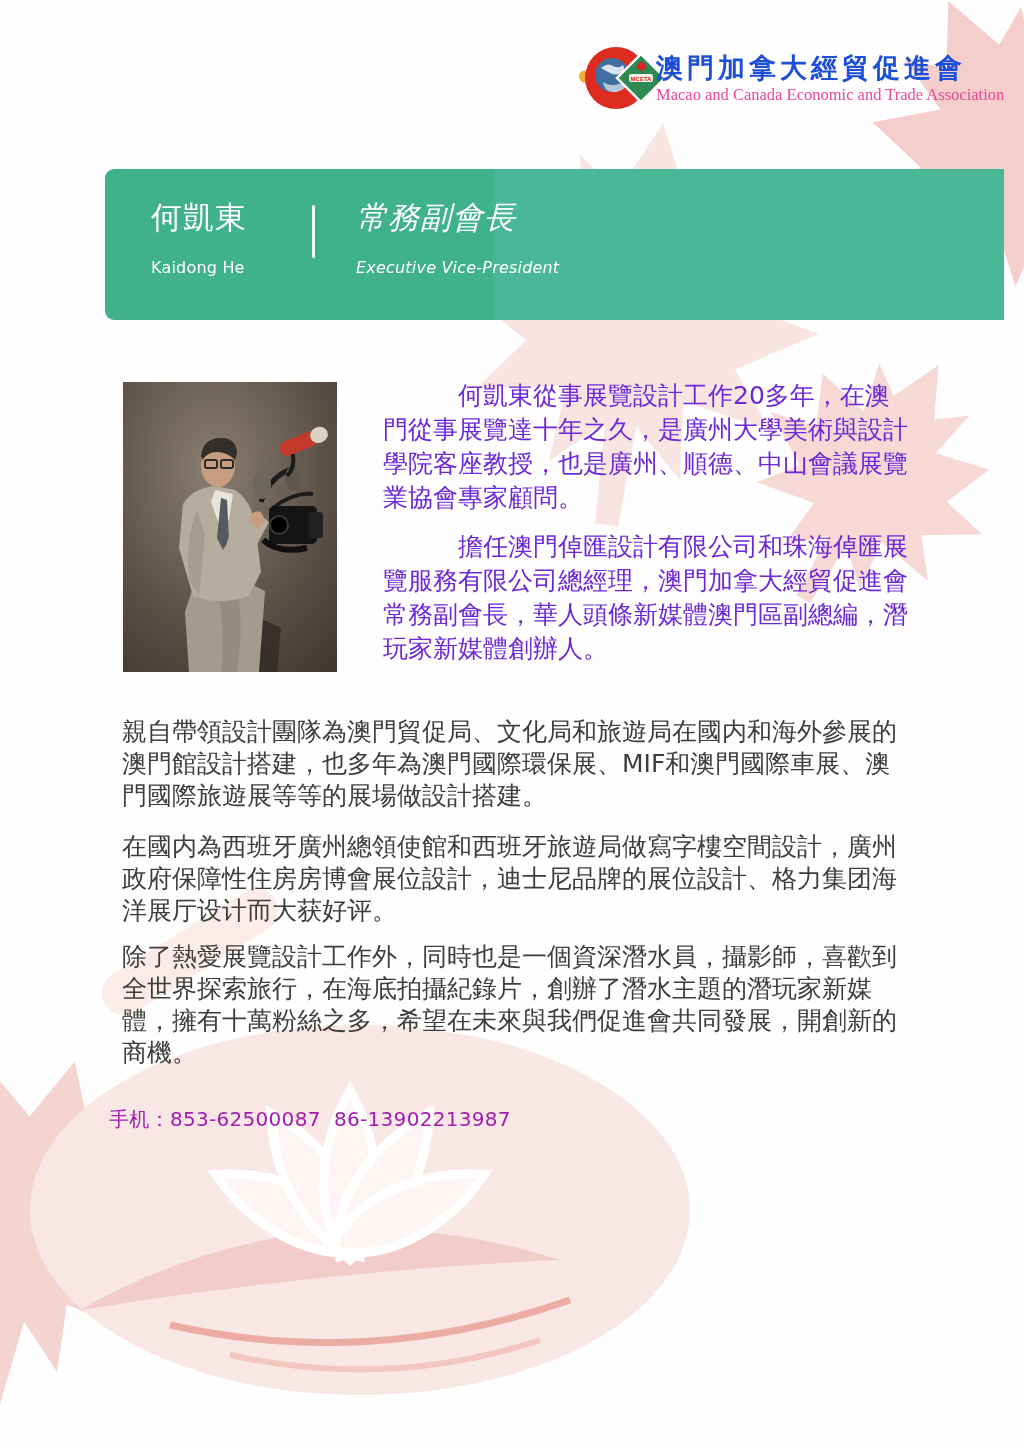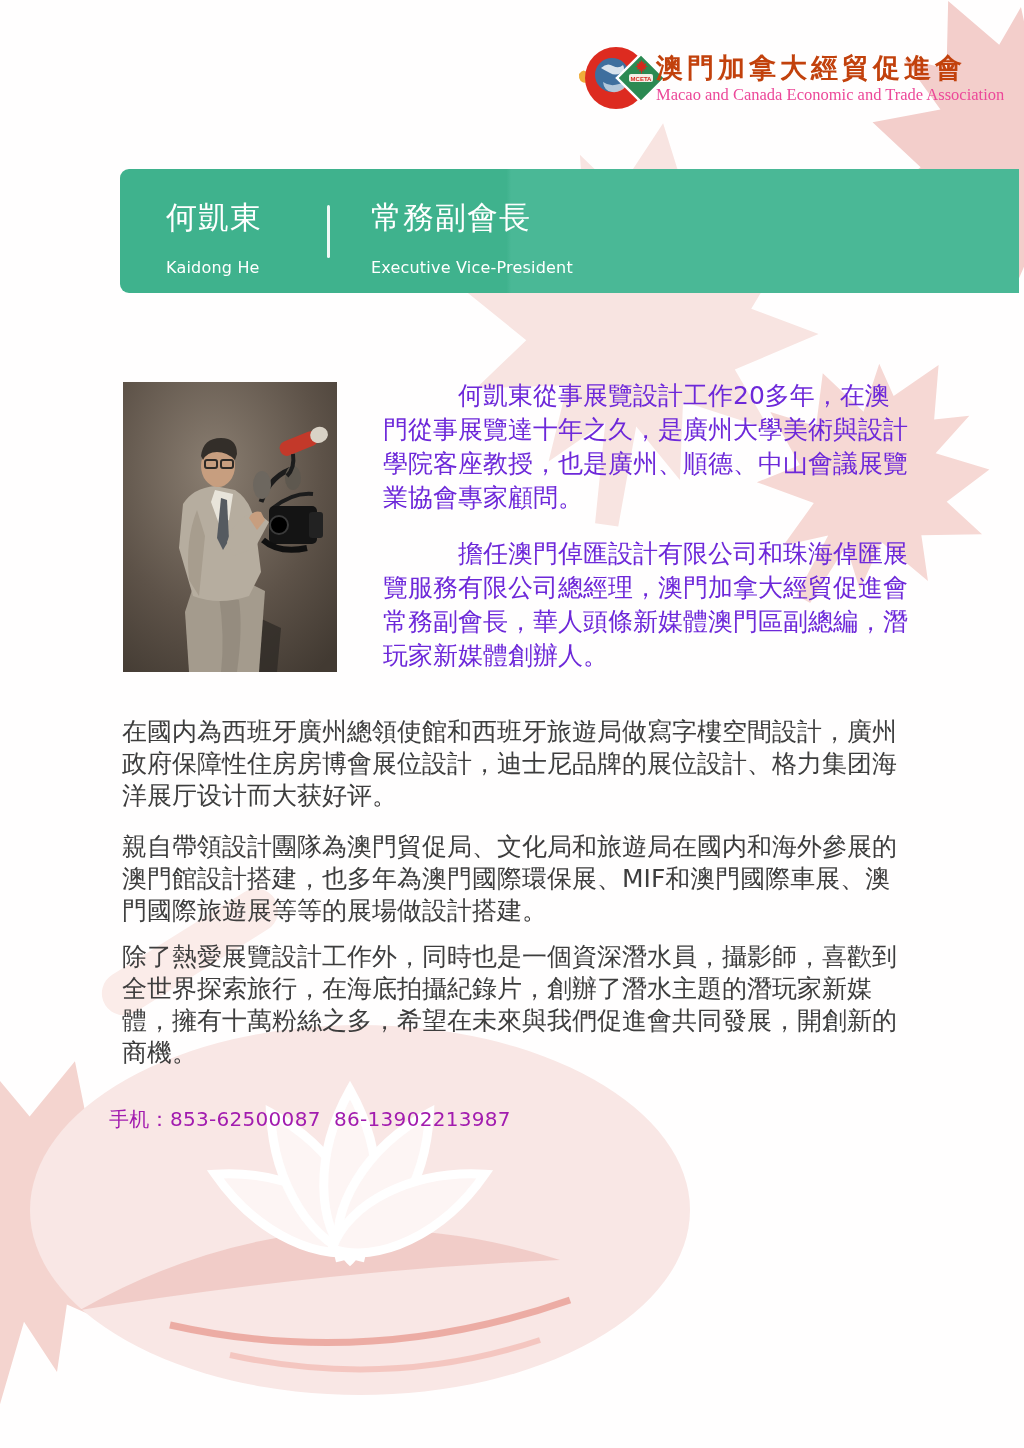--- a/index.html
+++ b/index.html
@@ -9,51 +9,51 @@
     font-family:"DejaVu Sans","Liberation Sans",sans-serif;
   }
   
   .decor{position:absolute;left:0;top:0;width:1024px;height:1448px;z-index:0;}
   
   .header{position:absolute;left:0;top:0;width:1024px;height:130px;z-index:2;}
   .logo{position:absolute;left:575px;top:44px;width:100px;height:70px;}
   .org-zh{
     position:absolute;left:656px;top:50px;width:330px;
     font-family:"DejaVu Serif","Liberation Serif",serif;
-    font-size:27px;font-weight:700;letter-spacing:4px;color:#c2410c;white-space:nowrap;
+    font-size:27px;font-weight:700;letter-spacing:4px;color:#1d4ed8;white-space:nowrap;
   }
   .org-en{
     position:absolute;left:656px;top:85px;width:330px;
     font-family:"Liberation Serif",serif;
     font-size:16.5px;color:#ec4899;white-space:nowrap;
   }
   
   .banner{
-    position:absolute;left:120px;top:169px;width:899px;height:124px;z-index:3;
+    position:absolute;left:105px;top:169px;width:899px;height:151px;z-index:3;
     background:linear-gradient(90deg,#3fb28d 0%,#3fb28d 43%,#4ab896 43.5%,#4ab896 100%);
     border-radius:9px 0 0 9px;color:#ffffff;
   }
   .banner .name-block{position:absolute;left:46px;top:31px;}
-  .banner .title-block{position:absolute;left:251px;top:31px;}
+  .banner .title-block{position:absolute;left:251px;top:31px;font-style:italic;}
   .banner .zh{font-size:31px;line-height:34px;letter-spacing:1px;}
   .banner .en{font-size:16px;line-height:28px;margin-top:20px;letter-spacing:0.2px;}
   .banner .divider{
     position:absolute;left:207px;top:36px;width:3px;height:53px;
     background:rgba(255,255,255,0.92);border-radius:2px;
   }
   
   .photo{position:absolute;left:123px;top:382px;width:214px;height:290px;z-index:2;}
   .photo svg{display:block;}
   
   .bio-col{position:absolute;left:383px;top:379px;width:528px;z-index:2;}
   .bio-col p{
     margin:0;font-size:25px;line-height:34px;color:#6d28d9;
     text-indent:3em;letter-spacing:0px;
   }
-  .bio-col p + p{margin-top:22px;}
+  .bio-col p + p{margin-top:15px;}
   .body-col{position:absolute;left:122px;top:716px;width:792px;z-index:2;}
   .body-col p{margin:0 0 19px 0;font-size:25px;line-height:32px;color:#3d3d3d;}
   .body-col p:nth-child(2){margin-bottom:14px;}
   .body-col p:last-child{margin-bottom:12px;}
   
   .contact{position:absolute;left:109px;top:1107px;z-index:2;color:#a21caf;}
   .contact .line{font-size:20px;line-height:24px;white-space:pre-wrap;letter-spacing:0.3px;}
 </style>
 </head>
 <body>
@@ -175,22 +175,22 @@
       </g>
     </svg>
   </div>
 
   <div class="bio-col">
     <p>何凱東從事展覽設計工作20多年，在澳門從事展覽達十年之久，是廣州大學美術與設計學院客座教授，也是廣州、順德、中山會議展覽業協會專家顧問。</p>
     <p>擔任澳門倬匯設計有限公司和珠海倬匯展覽服務有限公司總經理，澳門加拿大經貿促進會常務副會長，華人頭條新媒體澳門區副總編，潛玩家新媒體創辦人。</p>
   </div>
 
   <div class="body-col">
+    <p>親自帶領設計團隊為澳門貿促局、文化局和旅遊局在國内和海外參展的澳門館設計搭建，也多年為澳門國際環保展、MIF和澳門國際車展、澳門國際旅遊展等等的展場做設計搭建。</p>
     <p>在國内為西班牙廣州總領使館和西班牙旅遊局做寫字樓空間設計，廣州政府保障性住房房博會展位設計，迪士尼品牌的展位設計、格力集团海洋展厅设计而大获好评。</p>
-    <p>親自帶領設計團隊為澳門貿促局、文化局和旅遊局在國内和海外參展的澳門館設計搭建，也多年為澳門國際環保展、MIF和澳門國際車展、澳門國際旅遊展等等的展場做設計搭建。</p>
     <p>除了熱愛展覽設計工作外，同時也是一個資深潛水員，攝影師，喜歡到全世界探索旅行，在海底拍攝紀錄片，創辦了潛水主題的潛玩家新媒體，擁有十萬粉絲之多，希望在未來與我們促進會共同發展，開創新的商機。</p>
   </div>
 
   <div class="contact">
     <div class="line"><span>手机：</span><span>853-62500087  86-13902213987</span></div>
   </div>
 
 </div>
 
 </body></html>

